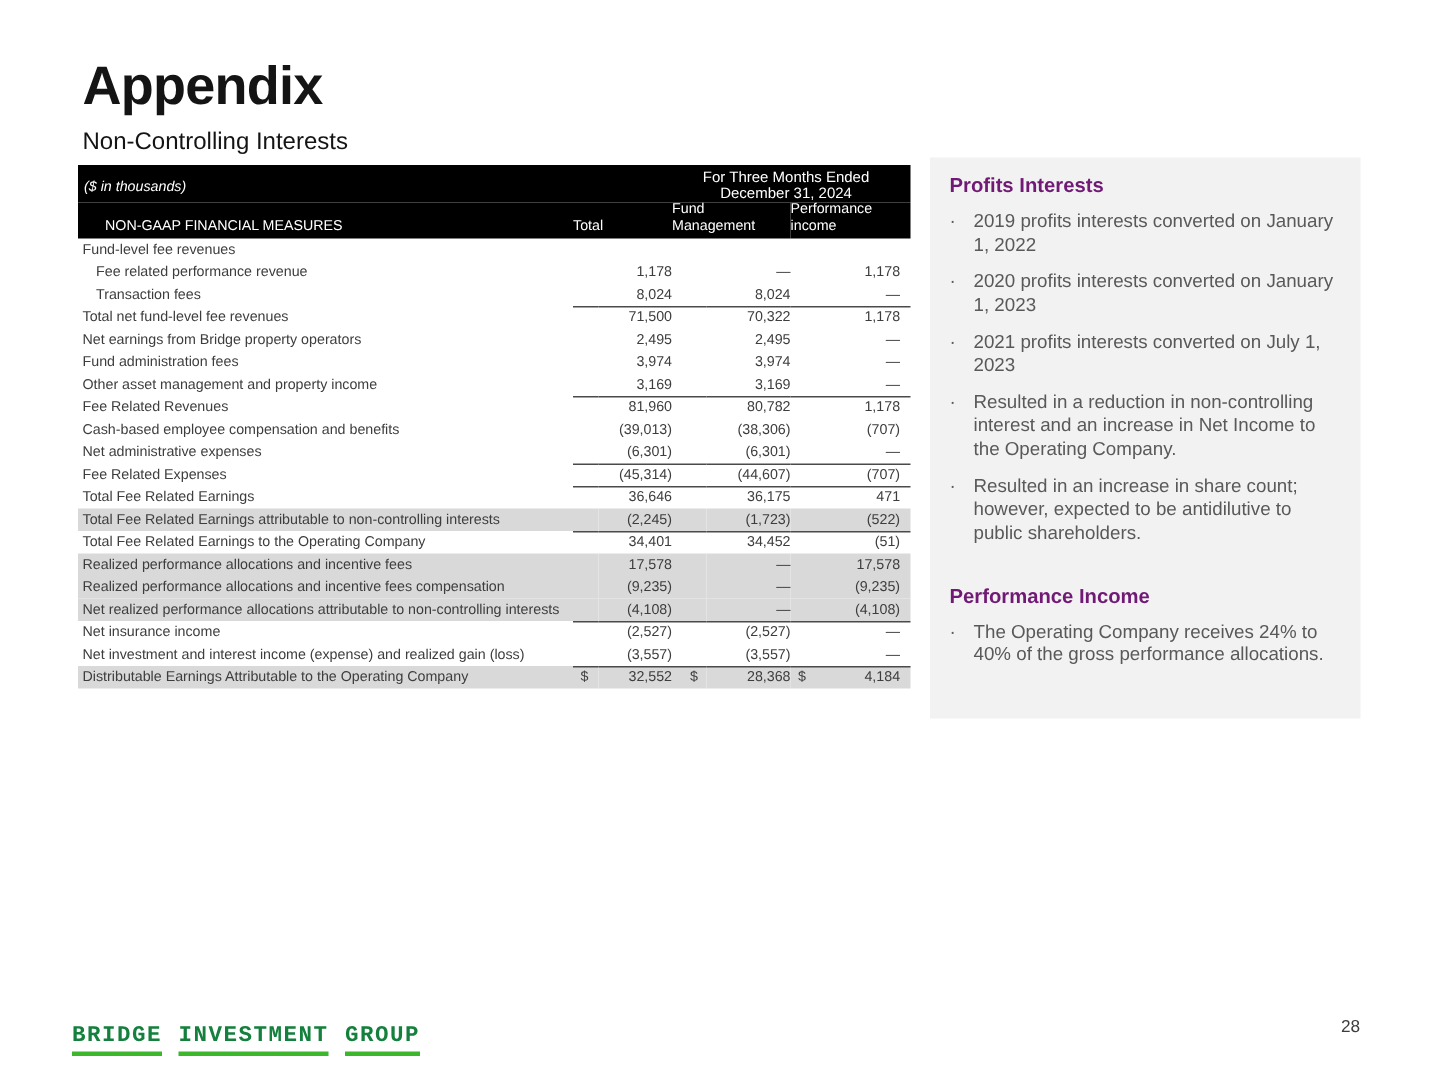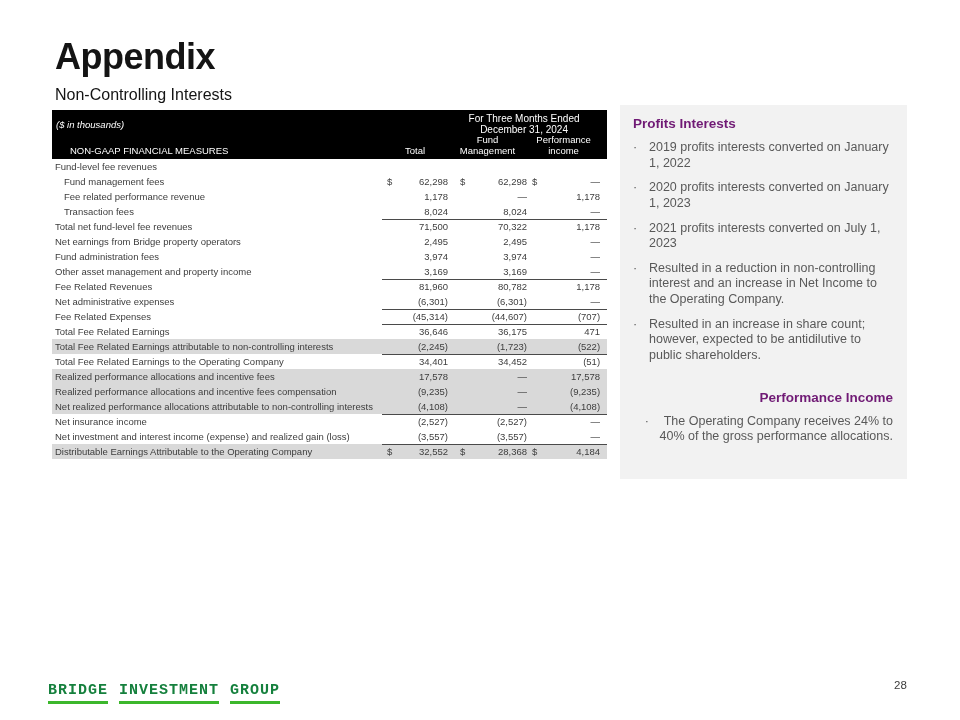--- a/index.html
+++ b/index.html
@@ -18,38 +18,38 @@
   table.fin col.c-val2 { width:56px; }
   table.fin col.c-cur3 { width:21px; }
   table.fin col.c-val3 { width:59px; }
 
   thead th { background:#000000; color:#ffffff; font-weight:normal; }
   tr.bar-top th { height:18px; vertical-align:middle; }
   th.units { text-align:left; padding-left:4px; font-style:italic; font-size:9.5px; padding-top:3px; vertical-align:top; }
   th.period { padding-right:7px; font-size:10px; padding-top:3px; vertical-align:top; }
   tr.bar-cols th { height:24px; vertical-align:bottom; padding-bottom:3px; }
   th.measures { text-align:left; padding-left:18px; font-size:9.5px; }
-  th.col-h { text-align:center; font-size:9.5px; line-height:10.5px;margin-top:19px; }
+  th.col-h { text-align:left; font-size:9.5px; line-height:10.5px;margin-top:19px; }
   th.col-h .l1, th.col-h .l2 { display:block; }
   th.col-h.pr { padding-right:7px; }
 
   tbody td { height:15px; vertical-align:middle; white-space:nowrap; overflow:visible; }
   tbody td.lbl { text-align:left; padding-left:3px; }
   tbody tr.ind td.lbl { padding-left:12px; }
   tbody td.cur { text-align:left; padding-left:5px; }
   tbody td.cur2 { padding-left:12px; }
   tbody td.val { text-align:right; }
   tbody td.val3 { padding-right:7px; }
   tbody tr.bt td.n { border-top:1px solid #4a4a4a; }
   tbody tr.hl td { background:#d9d9d9; }
 
   
   .sidebar { position:absolute; left:620px; top:105px; width:287px; height:374px; background:#f2f2f2; padding:9px 14px 10px 13px; }
   .sb-heading { font-size:13.5px; font-weight:bold; color:#701a75; margin:2px 0 9px 0; }
-  .sb-section + .sb-section { margin-top:26px;text-align:right; }
+  .sb-section + .sb-section { margin-top:26px; }
   .sb-bullet { display:flex; font-size:12.5px; color:#595959; line-height:1.25; margin-bottom:9px; }
   .sb-bullet .dot { flex:none; width:16px; font-size:12.5px; color:#595959; }
 
   
   .logo { position:absolute; left:48px; top:682px; display:flex; gap:11px; font-family:"Liberation Mono", monospace; font-weight:bold; font-size:15px; letter-spacing:1px; color:#15803d; white-space:nowrap; }
   .logo span { display:inline-block; padding-bottom:2px; border-bottom:3px solid #3cb72c; }
   .page-number { position:absolute; left:894px; top:679px; font-size:11.5px; color:#3d3d3d; }
 </style>
 </head>
 <body>
@@ -92,29 +92,20 @@
       <tr>
     <td class="lbl">Fund-level fee revenues</td>
     <td class="cur n"></td>
     <td class="val n"></td>
     <td class="cur cur2 n"></td>
     <td class="val n"></td>
     <td class="cur n"></td>
     <td class="val val3 n"></td>
   </tr>
       <tr class="ind">
-    <td class="lbl">Fund management fees</td>
-    <td class="cur n">$</td>
-    <td class="val n">62,298</td>
-    <td class="cur cur2 n">$</td>
-    <td class="val n">62,298</td>
-    <td class="cur n">$</td>
-    <td class="val val3 n">—</td>
-  </tr>
-      <tr class="ind">
     <td class="lbl">Fee related performance revenue</td>
     <td class="cur n"></td>
     <td class="val n">1,178</td>
     <td class="cur cur2 n"></td>
     <td class="val n">—</td>
     <td class="cur n"></td>
     <td class="val val3 n">1,178</td>
   </tr>
       <tr class="ind">
     <td class="lbl">Transaction fees</td>
@@ -162,20 +153,29 @@
     <td class="val val3 n">—</td>
   </tr>
       <tr class="bt">
     <td class="lbl">Fee Related Revenues</td>
     <td class="cur n"></td>
     <td class="val n">81,960</td>
     <td class="cur cur2 n"></td>
     <td class="val n">80,782</td>
     <td class="cur n"></td>
     <td class="val val3 n">1,178</td>
+  </tr>
+      <tr>
+    <td class="lbl">Cash-based employee compensation and benefits</td>
+    <td class="cur n"></td>
+    <td class="val n">(39,013)</td>
+    <td class="cur cur2 n"></td>
+    <td class="val n">(38,306)</td>
+    <td class="cur n"></td>
+    <td class="val val3 n">(707)</td>
   </tr>
       <tr>
     <td class="lbl">Net administrative expenses</td>
     <td class="cur n"></td>
     <td class="val n">(6,301)</td>
     <td class="cur cur2 n"></td>
     <td class="val n">(6,301)</td>
     <td class="cur n"></td>
     <td class="val val3 n">—</td>
   </tr>

